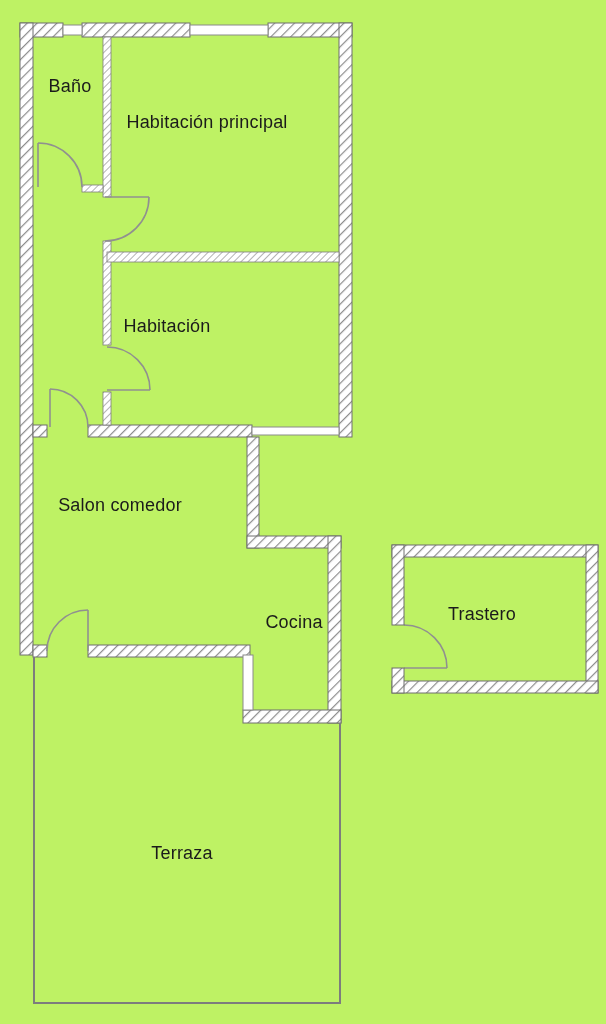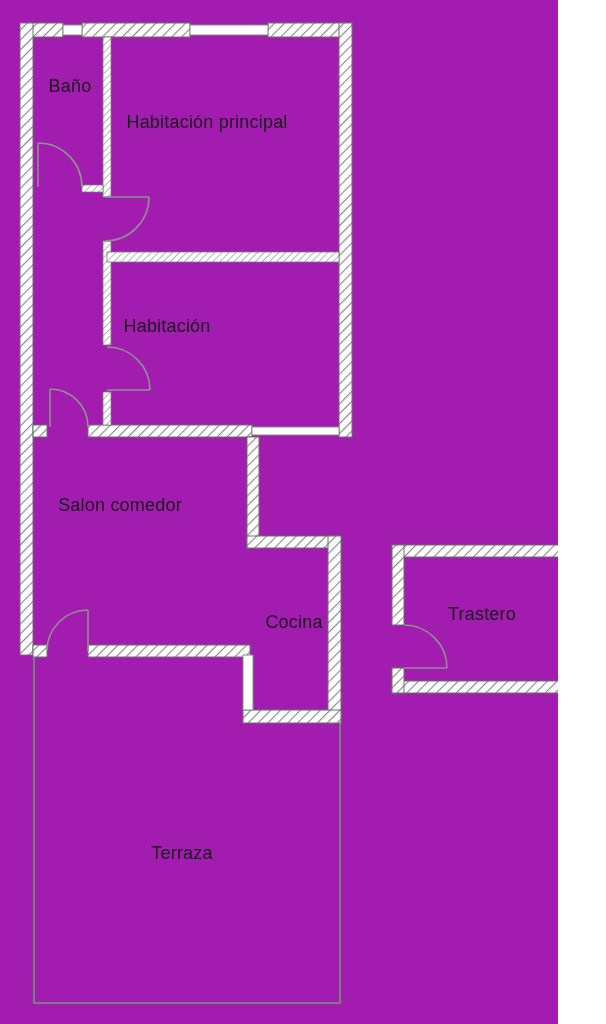--- a/index.html
+++ b/index.html
@@ -5,23 +5,23 @@
   html, body {
     margin: 0;
     padding: 0;
     background: #ffffff;
     width: 606px;
     height: 1024px;
     font-family: "Liberation Sans", sans-serif;
   }
   .plan-wrap {
     position: relative;
-    width: 558px;
+    width: 606px;
     height: 1024px;
-    background: #a21caf;
+    background: #bef264;
     overflow: hidden;
   }
   svg { display: block; }
   .room-label {
     fill: #1b1b1b;
     font-family: "Liberation Sans", sans-serif;
     font-size: 18px;
     letter-spacing: 0.2px;
   }
   .wall-ext { fill: url(#hatchExt); stroke: #6e6e6e; stroke-width: 1; }

